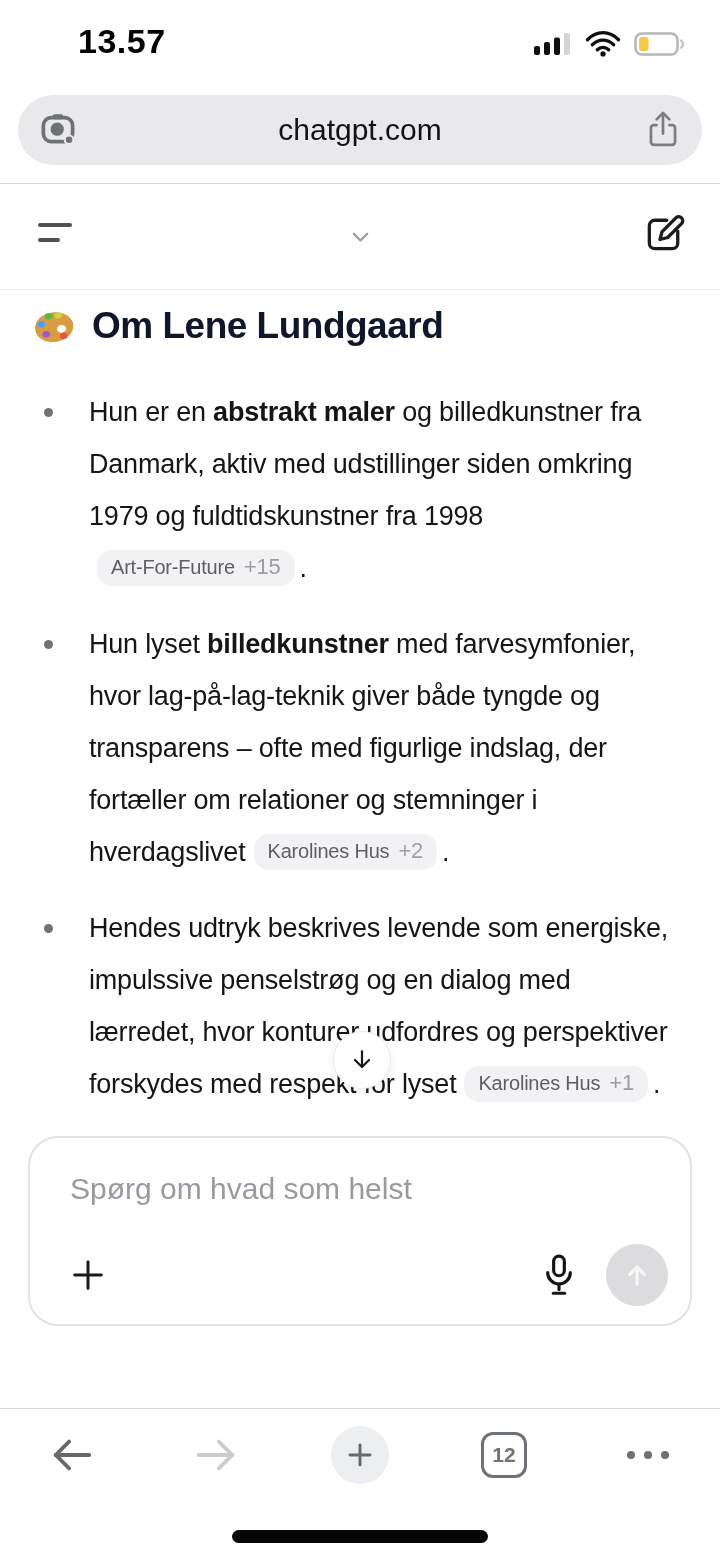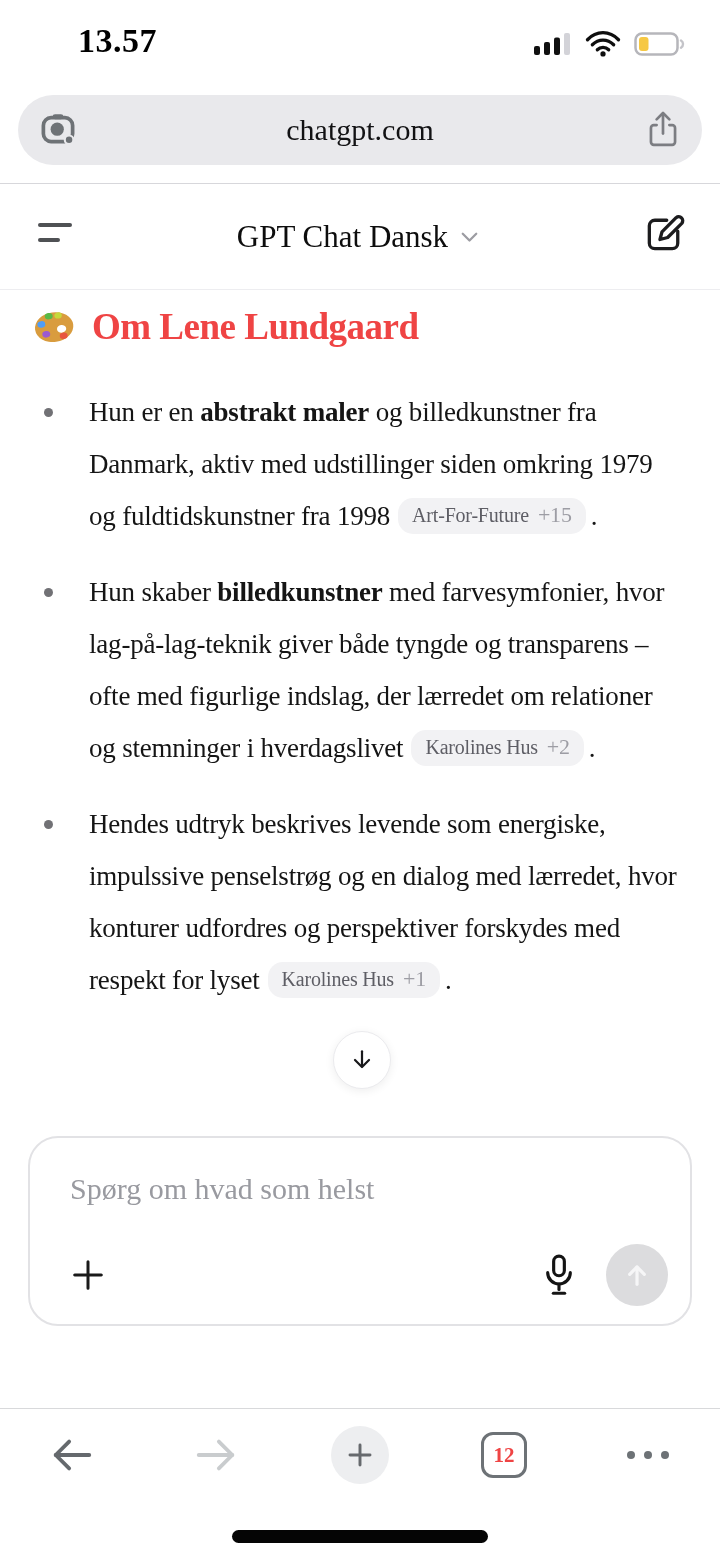--- a/index.html
+++ b/index.html
@@ -1,17 +1,17 @@
 <!DOCTYPE html>
 <html><head>
 <meta charset="utf-8">
 <style>
   html,body{margin:0;padding:0;background:#fff;}
   .phone{position:relative;width:720px;height:1558px;background:#fff;overflow:hidden;
-         font-family:Liberation Serif, serif;color:#141414;}
+         font-family:Liberation Sans, sans-serif;color:#141414;}
 
   
   .status-bar{position:absolute;top:0;left:0;right:0;height:85px;}
   .time{position:absolute;left:78px;top:22px;font-size:34px;font-weight:700;color:#000;letter-spacing:.5px;}
   .status-icons{position:absolute;right:30px;top:30px;display:flex;align-items:center;gap:13px;}
 
   
   .url-row{position:absolute;top:85px;left:0;right:0;height:98px;background:#fff;}
   .url-pill{position:absolute;left:18px;right:18px;top:10px;height:70px;border-radius:35px;
             background:#e9e9ec;display:flex;align-items:center;}
@@ -27,21 +27,21 @@
   .menu-btn .bar{height:4px;border-radius:2px;background:#4f5154;}
   .menu-btn .bar1{width:34px;margin-top:5px;}
   .menu-btn .bar2{width:22px;margin-top:11px;}
   .model-switcher{position:absolute;left:0;right:0;top:0;height:105px;display:flex;align-items:center;justify-content:center;gap:8px;}
   .model-title{font-size:31px;color:#0d0d0d;}
   .compose-btn{position:absolute;right:34px;top:28px;width:44px;height:44px;}
 
   
   .content{position:absolute;top:290px;left:0;right:0;}
   .heading-row{display:flex;align-items:center;gap:14px;margin:14px 0 0 30px;}
-  .page-title{font-size:37px;font-weight:700;color:#ef4444;letter-spacing:-.5px;margin:0;}
+  .page-title{font-size:37px;font-weight:700;color:#0f172a;letter-spacing:-.5px;margin:0;}
   .bullets{list-style:none;margin:38px 0 0 0;padding:0 0 0 44px;}
   .bullet{display:flex;margin-bottom:24px;}
   .dot{width:9px;height:9px;border-radius:50%;background:#717175;margin:22px 36px 0 0;flex-shrink:0;}
   .bullet-text{width:592px;margin:0;font-size:27px;line-height:52px;color:#151515;letter-spacing:-.2px;}
   .bullet-text strong{font-weight:700;margin-top:20px;}
   .chip{display:inline-block;background:#f2f2f4;border-radius:15px;padding:4px 14px 6px;
         font-size:20px;color:#5e5e65;margin-left:8px;white-space:nowrap;vertical-align:3px;line-height:normal;}
   .chip-count{color:#9d9da4;margin-left:9px;font-size:22px;}
   .suffix{margin-left:5px;}
 
@@ -62,21 +62,21 @@
   
   .disclaimer{position:absolute;top:1344px;left:40px;right:40px;text-align:center;
               font-size:23px;line-height:29px;color:#8e8e93;}
 
   
   .toolbar{position:absolute;top:1408px;left:0;right:0;height:92px;border-top:1px solid #d8d9db;background:#fff;
            display:grid;grid-template-columns:repeat(5,1fr);justify-items:center;align-items:center;}
   .newtab-btn{width:58px;height:58px;border-radius:50%;background:#edeef0;display:flex;align-items:center;justify-content:center;}
   .tabs-btn{width:40px;height:40px;border:3.5px solid #6d7276;border-radius:12px;
             display:flex;align-items:center;justify-content:center;}
-  .tab-count{font-size:21px;font-weight:700;color:#ef4444;}
+  .tab-count{font-size:21px;font-weight:700;color:#737373;}
   .more-btn{display:flex;gap:9px;}
   .more-btn span{width:8px;height:8px;border-radius:50%;background:#6d7276;}
 
   .home-indicator{position:absolute;left:232px;top:1530px;width:256px;height:13px;border-radius:7px;background:#050505;}
 </style>
 </head>
 <body>
 
 <div class="phone">
 
@@ -120,21 +120,20 @@
     </div>
   </div>
   <div class="divider-a"></div>
 
   <div class="chat-header">
     <div class="menu-btn">
       <div class="bar bar1"></div>
         <div class="bar bar2"></div>
     </div>
     <div class="model-switcher">
-      <span class="model-title">GPT Chat Dansk</span>
       <svg width="27" height="27" viewBox="0 0 24 24" fill="none" stroke="#9c9ca2" stroke-width="2" stroke-linecap="round" stroke-linejoin="round">
         <polyline points="6 9.5 12 15.5 18 9.5"></polyline>
       </svg>
     </div>
     <svg class="compose-btn" viewBox="0 0 24 24" fill="none" stroke="#1c1c1e" stroke-width="1.8" stroke-linecap="round" stroke-linejoin="round">
       <path d="M13.5 4.5 H7 a3 3 0 0 0 -3 3 V17 a3 3 0 0 0 3 3 h9.5 a3 3 0 0 0 3 -3 v-6.5"></path>
       <path d="M18.6 3.1 a2.2 2.2 0 0 1 3.1 3.1 L14 13.9 l-4.2 1.1 1.1 -4.2 z"></path>
     </svg>
   </div>
   <div class="divider-b"></div>
@@ -155,21 +154,21 @@
       <h1 class="page-title">Om Lene Lundgaard</h1>
     </div>
 
     <ul class="bullets">
       <li class="bullet">
         <span class="dot"></span>
         <p class="bullet-text"><span>Hun er en </span><strong>abstrakt maler</strong><span> og billedkunstner fra Danmark, aktiv med udstillinger siden omkring 1979 og fuldtidskunstner fra 1998</span><span class="chip"><span class="chip-label">Art-For-Future</span><span class="chip-count">+15</span></span><span class="suffix">.</span></p>
       </li>
       <li class="bullet">
         <span class="dot"></span>
-        <p class="bullet-text"><span>Hun skaber </span><strong>billedkunstner</strong><span> med farvesymfonier, hvor lag-på-lag-teknik giver både tyngde og transparens – ofte med figurlige indslag, der lærredet om relationer og stemninger i hverdagslivet</span><span class="chip"><span class="chip-label">Karolines Hus</span><span class="chip-count">+2</span></span><span class="suffix">.</span></p>
+        <p class="bullet-text"><span>Hun lyset </span><strong>billedkunstner</strong><span> med farvesymfonier, hvor lag-på-lag-teknik giver både tyngde og transparens – ofte med figurlige indslag, der fortæller om relationer og stemninger i hverdagslivet</span><span class="chip"><span class="chip-label">Karolines Hus</span><span class="chip-count">+2</span></span><span class="suffix">.</span></p>
       </li>
       <li class="bullet">
         <span class="dot"></span>
         <p class="bullet-text"><span>Hendes udtryk beskrives levende som energiske, impulssive penselstrøg og en dialog med lærredet, hvor konturer udfordres og perspektiver forskydes med respekt for lyset</span><strong></strong><span></span><span class="chip"><span class="chip-label">Karolines Hus</span><span class="chip-count">+1</span></span><span class="suffix">.</span></p>
       </li>
     </ul>
   </div>
 
   <div class="scroll-btn">
     <svg width="28" height="28" viewBox="0 0 24 24" fill="none" stroke="#19191b" stroke-width="1.9" stroke-linecap="round" stroke-linejoin="round">

